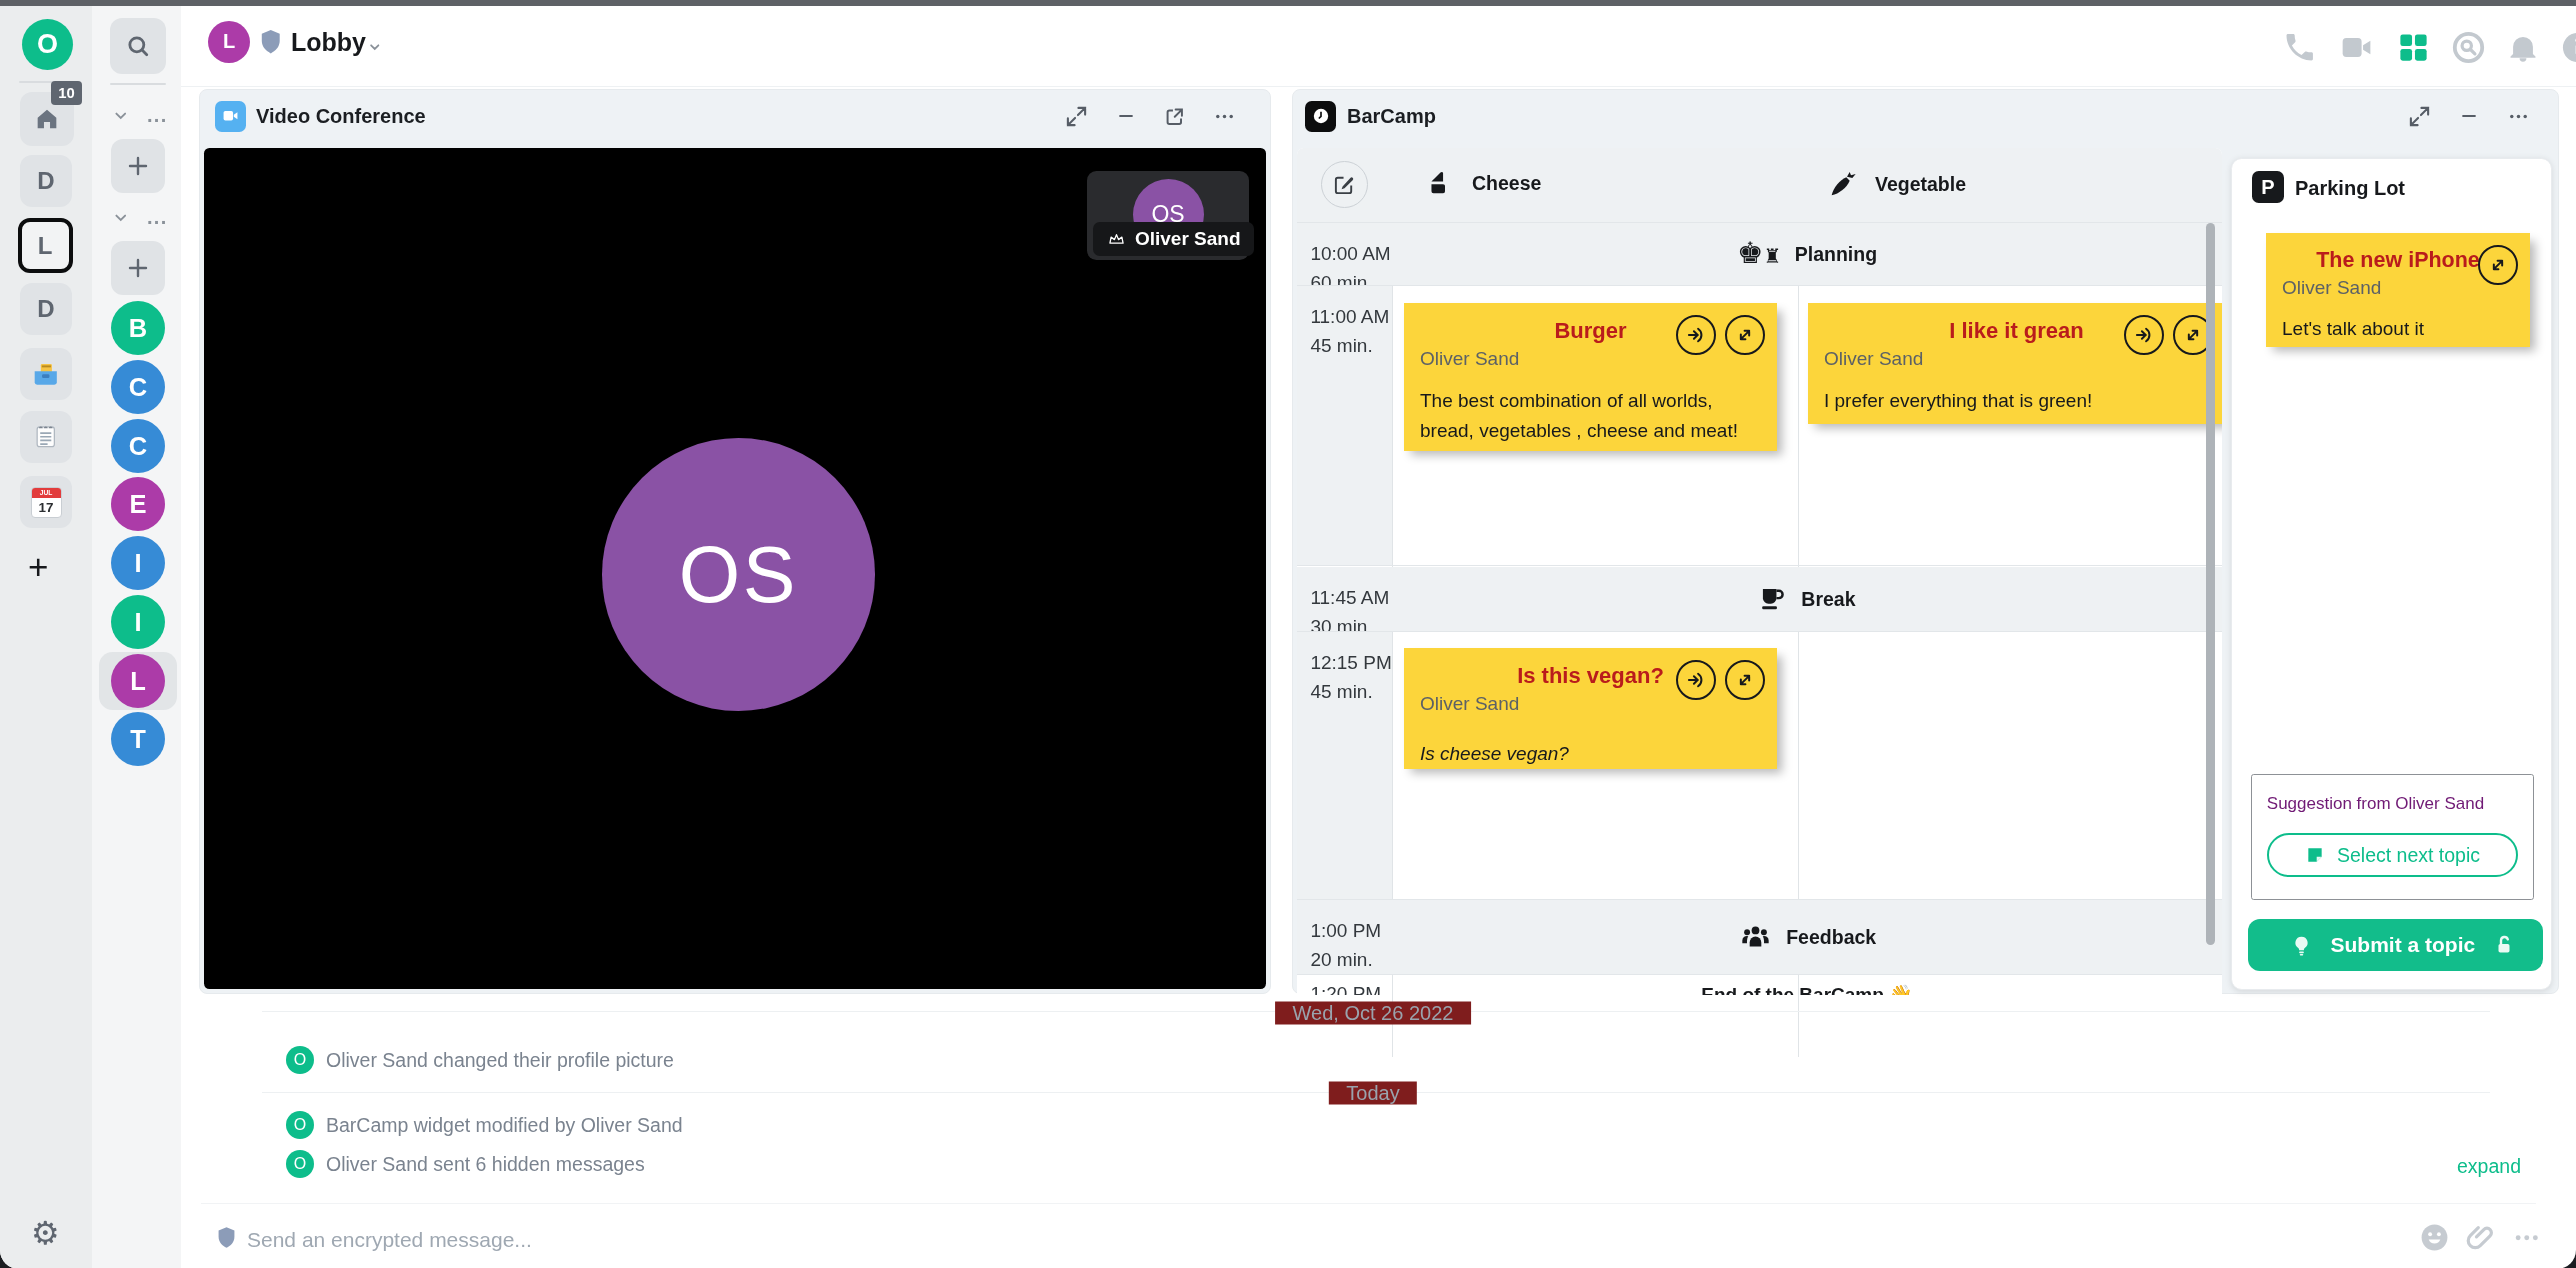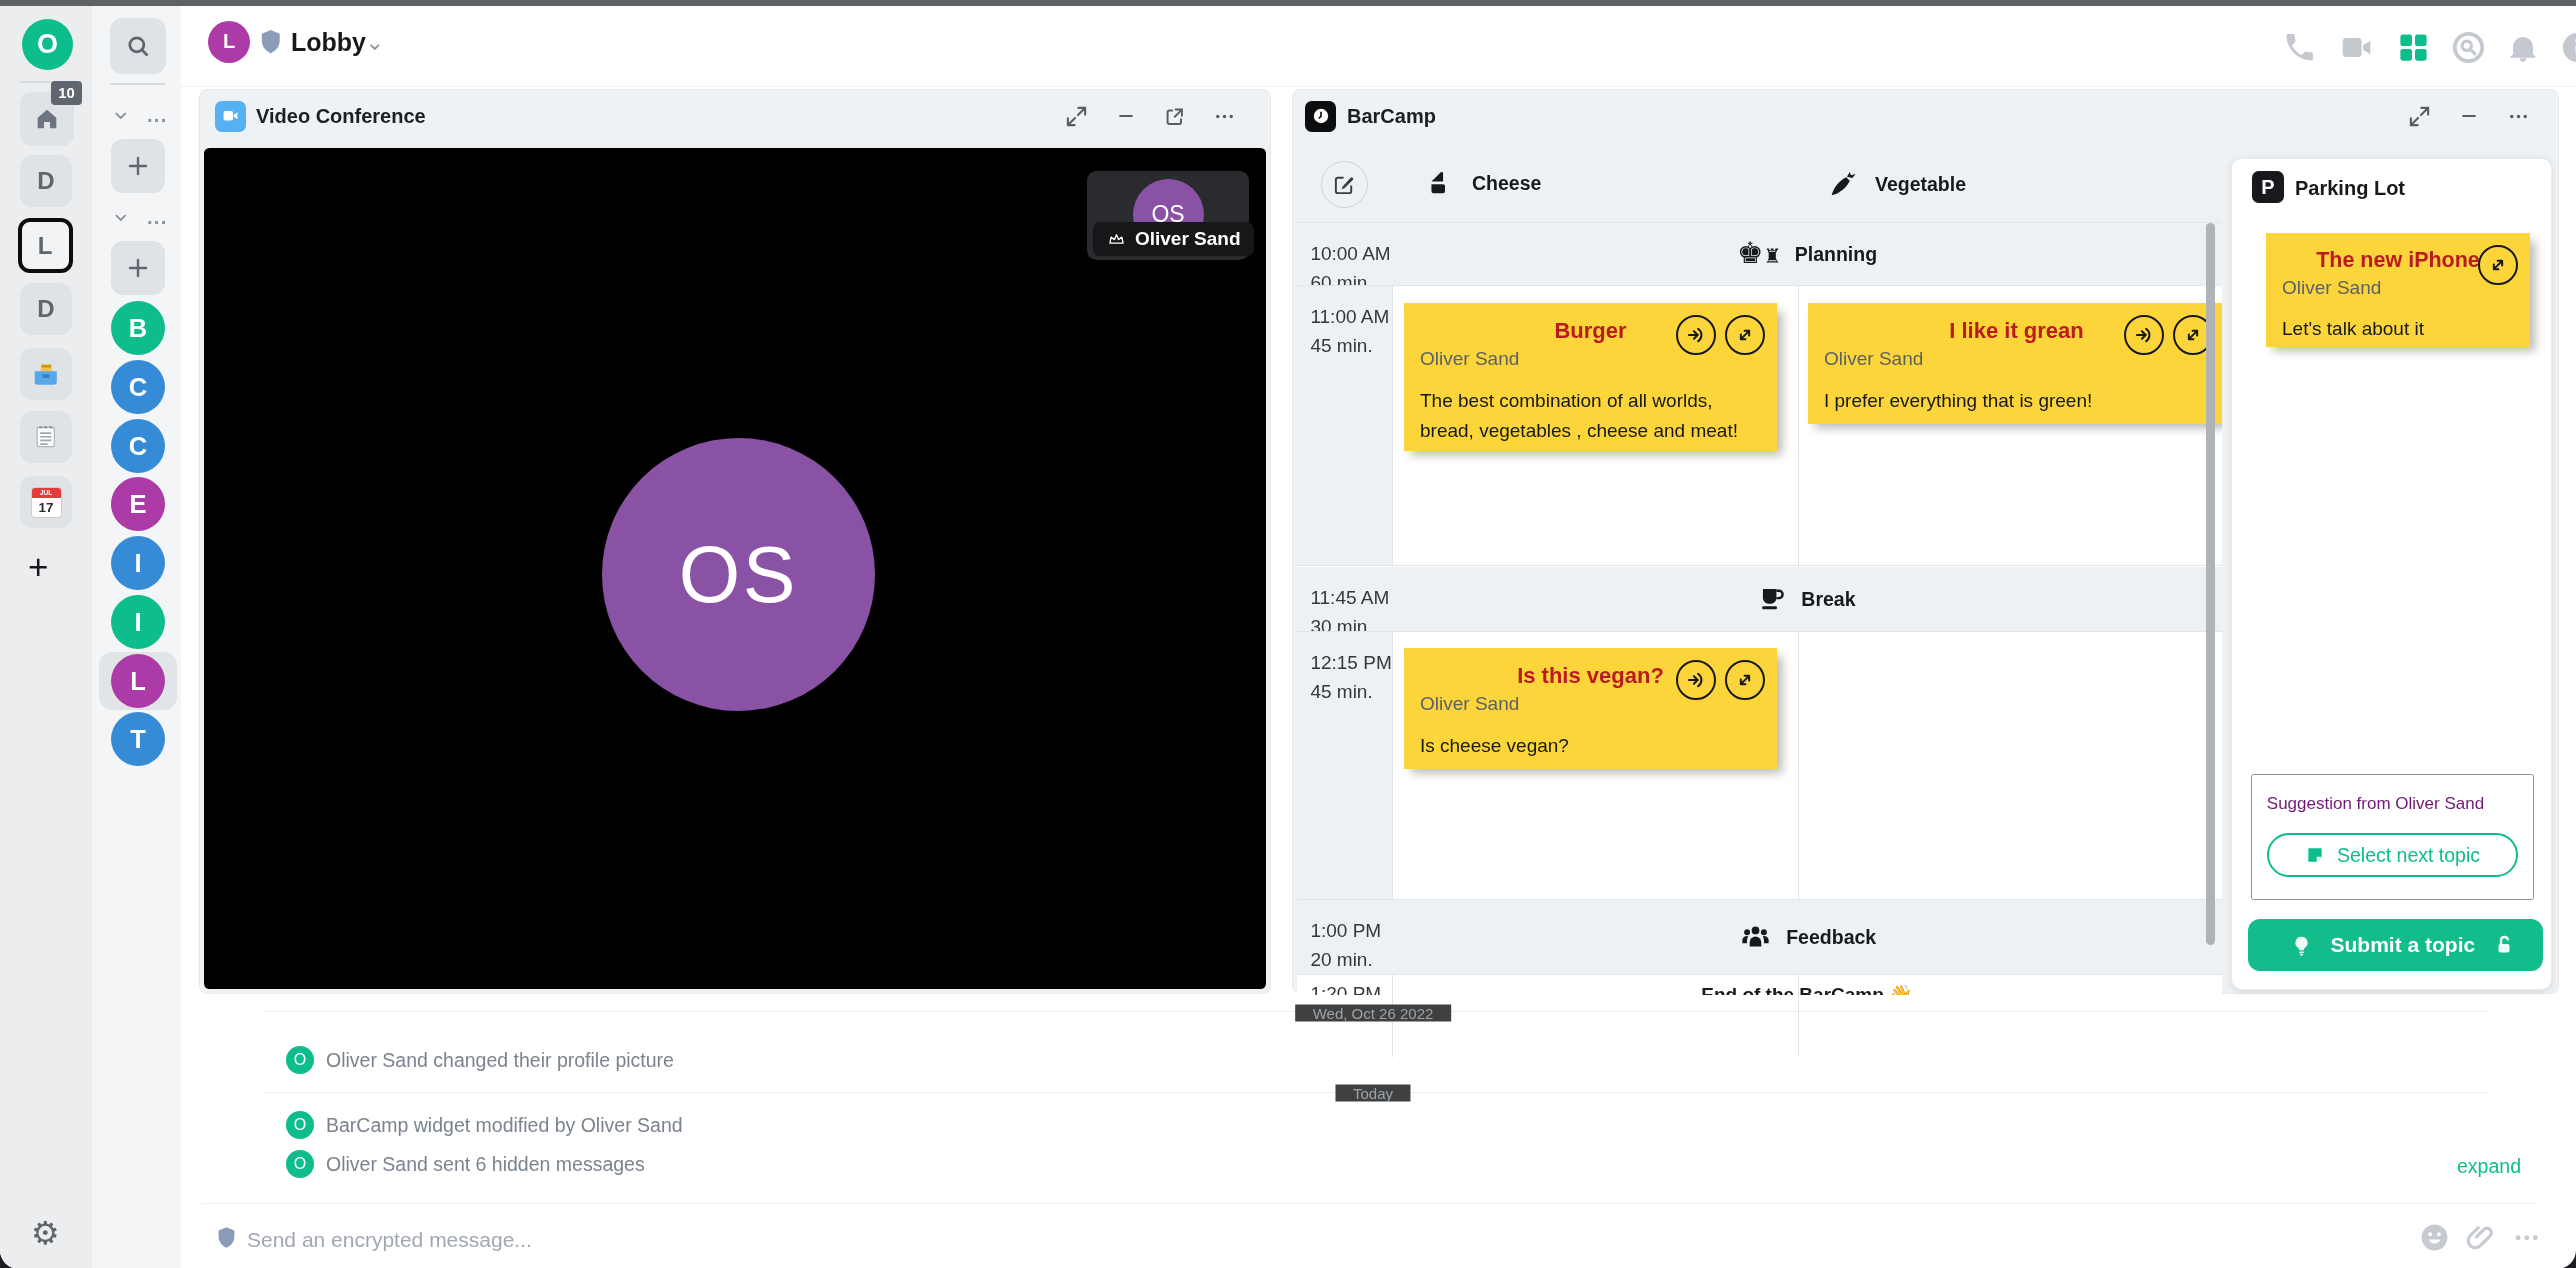--- a/index.html
+++ b/index.html
@@ -46,22 +46,22 @@
           display:flex; align-items:center; justify-content:center; color:#17191c; }
   
   .plot { position:absolute; background:#fff; border-radius:10.7px; border:0.7px solid #e8ebee;
           box-shadow:0 1.3px 6.7px rgba(0,0,0,.10); }
   .greenbtn-outline { display:flex; align-items:center; justify-content:center; gap:12px;
           border:2px solid #0dbd8b; color:#0dbd8b; border-radius:24px; font-size:19.5px; background:#fff; }
   .greenbtn { display:flex; align-items:center; background:#12bd8b; color:#fff; border-radius:12px;
           font-size:21px; font-weight:bold; }
   
   .sep-line { position:absolute; height:1.3px; background:#edf0f2; }
-  .sep-label { position:absolute; transform:translate(-50%,-50%); background:#404040; padding:0 17.5px;
-          font-size:15px; color:#9aa3ad; white-space:nowrap; }
+  .sep-label { position:absolute; transform:translate(-50%,-50%); background:#7f1d1d; padding:0 17.5px;
+          font-size:20px; color:#9aa3ad; white-space:nowrap; }
   .event { position:absolute; display:flex; align-items:center; gap:12px; font-size:19.5px; color:#7a838f; }
   .ev-av { width:28px; height:28px; border-radius:50%; background:#0dbd8b; color:#fff;
            font-size:16px; display:flex; align-items:center; justify-content:center; }
   .link { color:#0dbd8b; font-size:19.5px; }
   svg { display:block; }
 </style>
 </head>
 <body>
 
 <div class="stage">
@@ -420,21 +420,21 @@
                 <svg width="20" height="20" viewBox="0 0 24 24">
                   <path d="M7 17L17 7M17 7h-5.5M17 7v5.5M7 17h5.5M7 17v-5.5" fill="none" stroke="#17191c" stroke-width="2.4" stroke-linecap="round"></path>
                 </svg>
               </div>
         </div>
       </div>
 
       <div class="note" style="left:107px;top:500px;width:373px;height:121px;">
         <h3>Is this vegan?</h3>
         <div class="auth">Oliver Sand</div>
-        <div class="body" style="margin-top:16px;">Is cheese vegan?</div>
+        <div class="body" style="margin-top:24px;font-style:italic;">Is cheese vegan?</div>
         <div class="nbtns">
           <div class="cbtn">
                 <svg width="20" height="20" viewBox="0 0 24 24">
                   <path d="M3.5 12h9.5M9.5 7.5L14 12l-4.5 4.5" fill="none" stroke="#17191c" stroke-width="2.4" stroke-linecap="round"></path>
                   <path d="M14.5 4.5a9 9 0 0 1 0 15" fill="none" stroke="#17191c" stroke-width="2.4" stroke-linecap="round"></path>
                 </svg>
               </div>
           <div class="cbtn">
                 <svg width="20" height="20" viewBox="0 0 24 24">
                   <path d="M7 17L17 7M17 7h-5.5M17 7v5.5M7 17h5.5M7 17v-5.5" fill="none" stroke="#17191c" stroke-width="2.4" stroke-linecap="round"></path>

